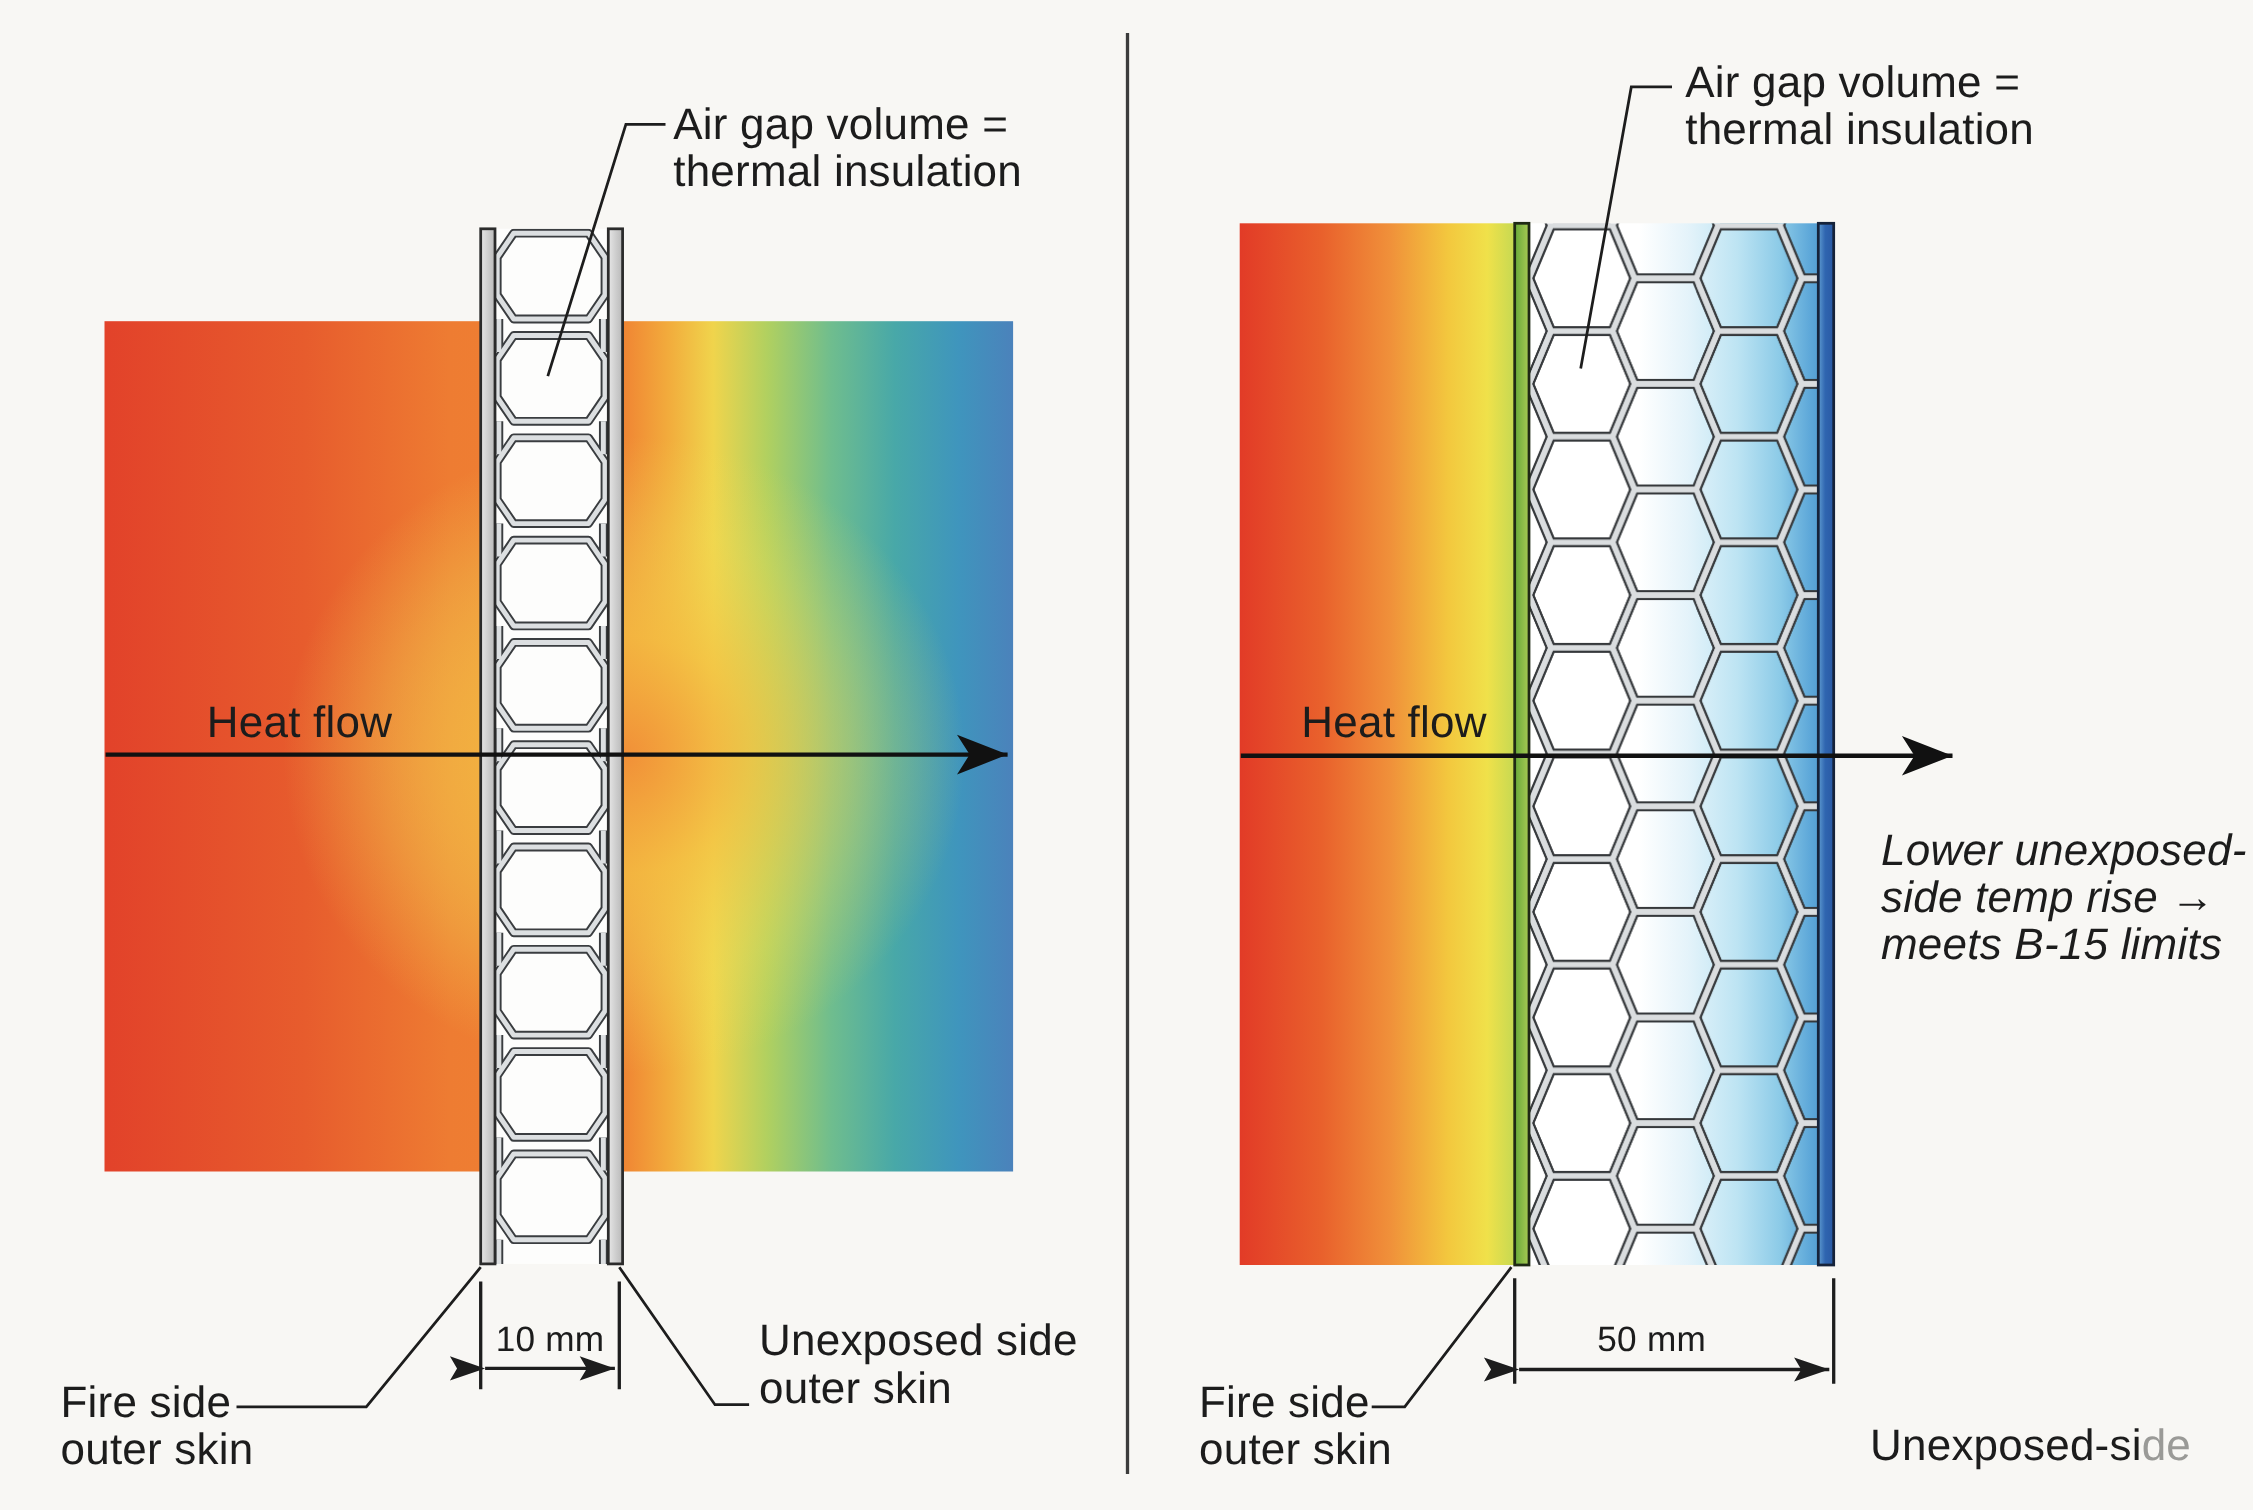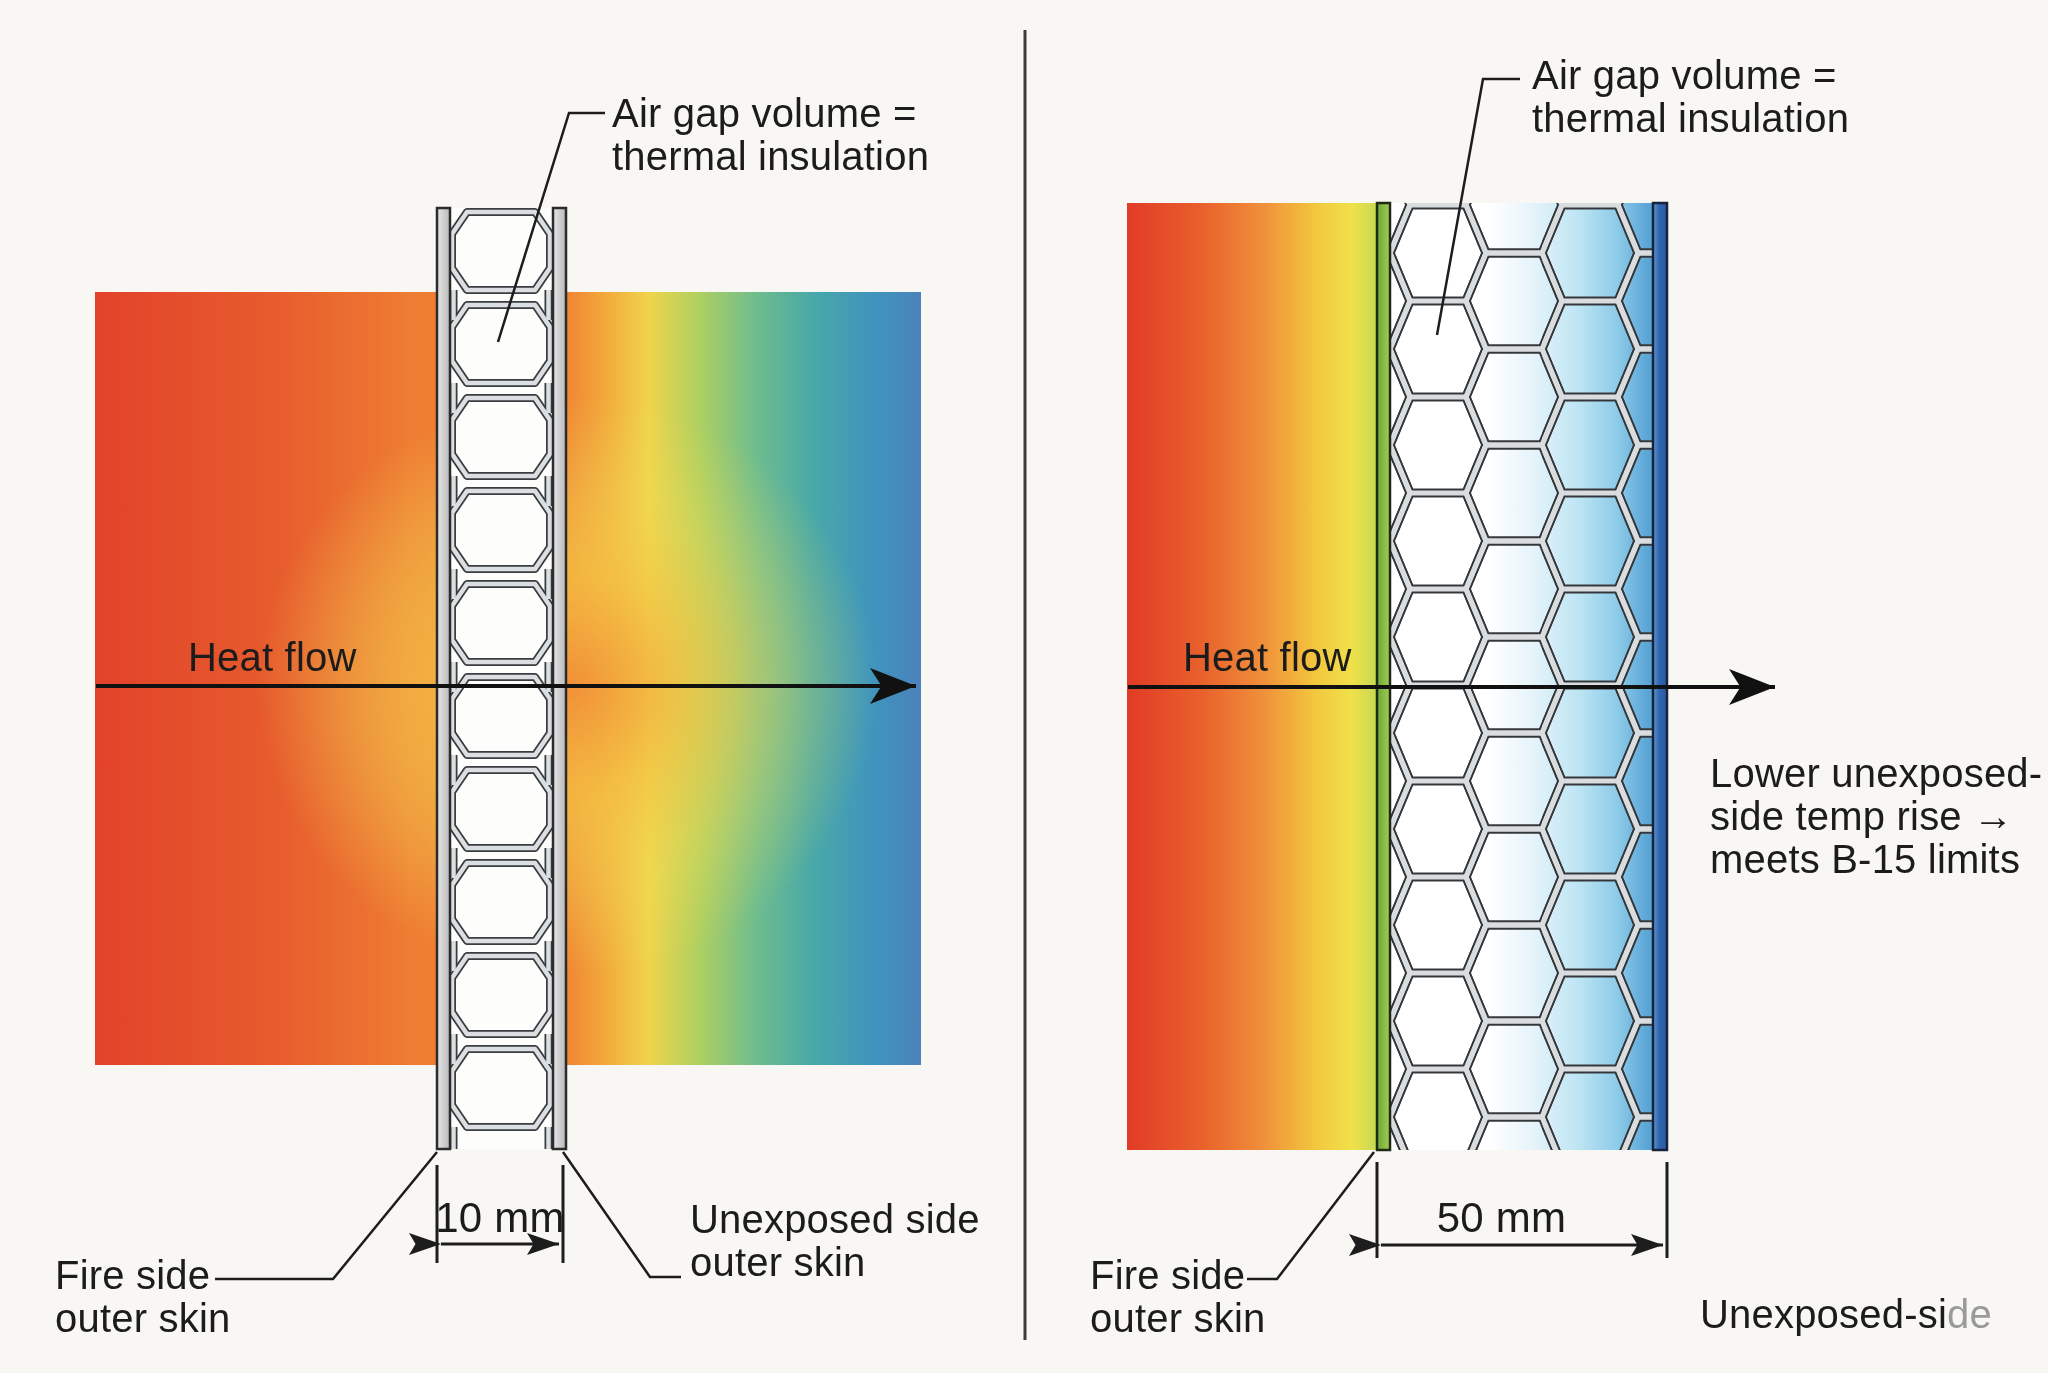--- a/index.html
+++ b/index.html
@@ -11,21 +11,21 @@
   .stage{position:absolute;inset:0;padding-left:40px;}
   svg{position:absolute;left:0;top:0;}
   .lbl{
     position:absolute;
     font:400 40px/43px "Liberation Sans",sans-serif;
     color:#1c1c1c;
     white-space:pre-line;
     letter-spacing:0.2px;
   }
   .dim{
-    font-size:42px;
+    font-size:32px;
     text-align:center;
   }
   .fade{color:#9a9a97;text-align:center;}
 </style>
 </head>
 <body>
 
 <div class="stage">
 
 <svg width="2048" height="1373" viewBox="0 0 2048 1373">
@@ -231,21 +231,21 @@
 outer skin</div>
 
 <div class="lbl" style="left:690px;top:1198px;">Unexposed side
 outer skin</div>
 
 <div class="lbl" style="left:1532px;top:54px;">Air gap volume =
 thermal insulation</div>
 
 <div class="lbl" style="left:1183px;top:636px;">Heat flow</div>
 
-<div class="lbl" style="left:1710px;top:752px;">Lower unexposed-
+<div class="lbl" style="left:1710px;top:752px;font-style:italic;">Lower unexposed-
 side temp rise →
 meets B-15 limits</div>
 
 <div class="lbl dim" style="left:1377px;top:1196px;width:249px;">50 mm</div>
 
 <div class="lbl" style="left:1090px;top:1254px;">Fire side
 outer skin</div>
 
 <div class="lbl" style="left:1700px;top:1250px;">
   <div><span>Unexposed-si</span><span class="fade">de</span></div>

